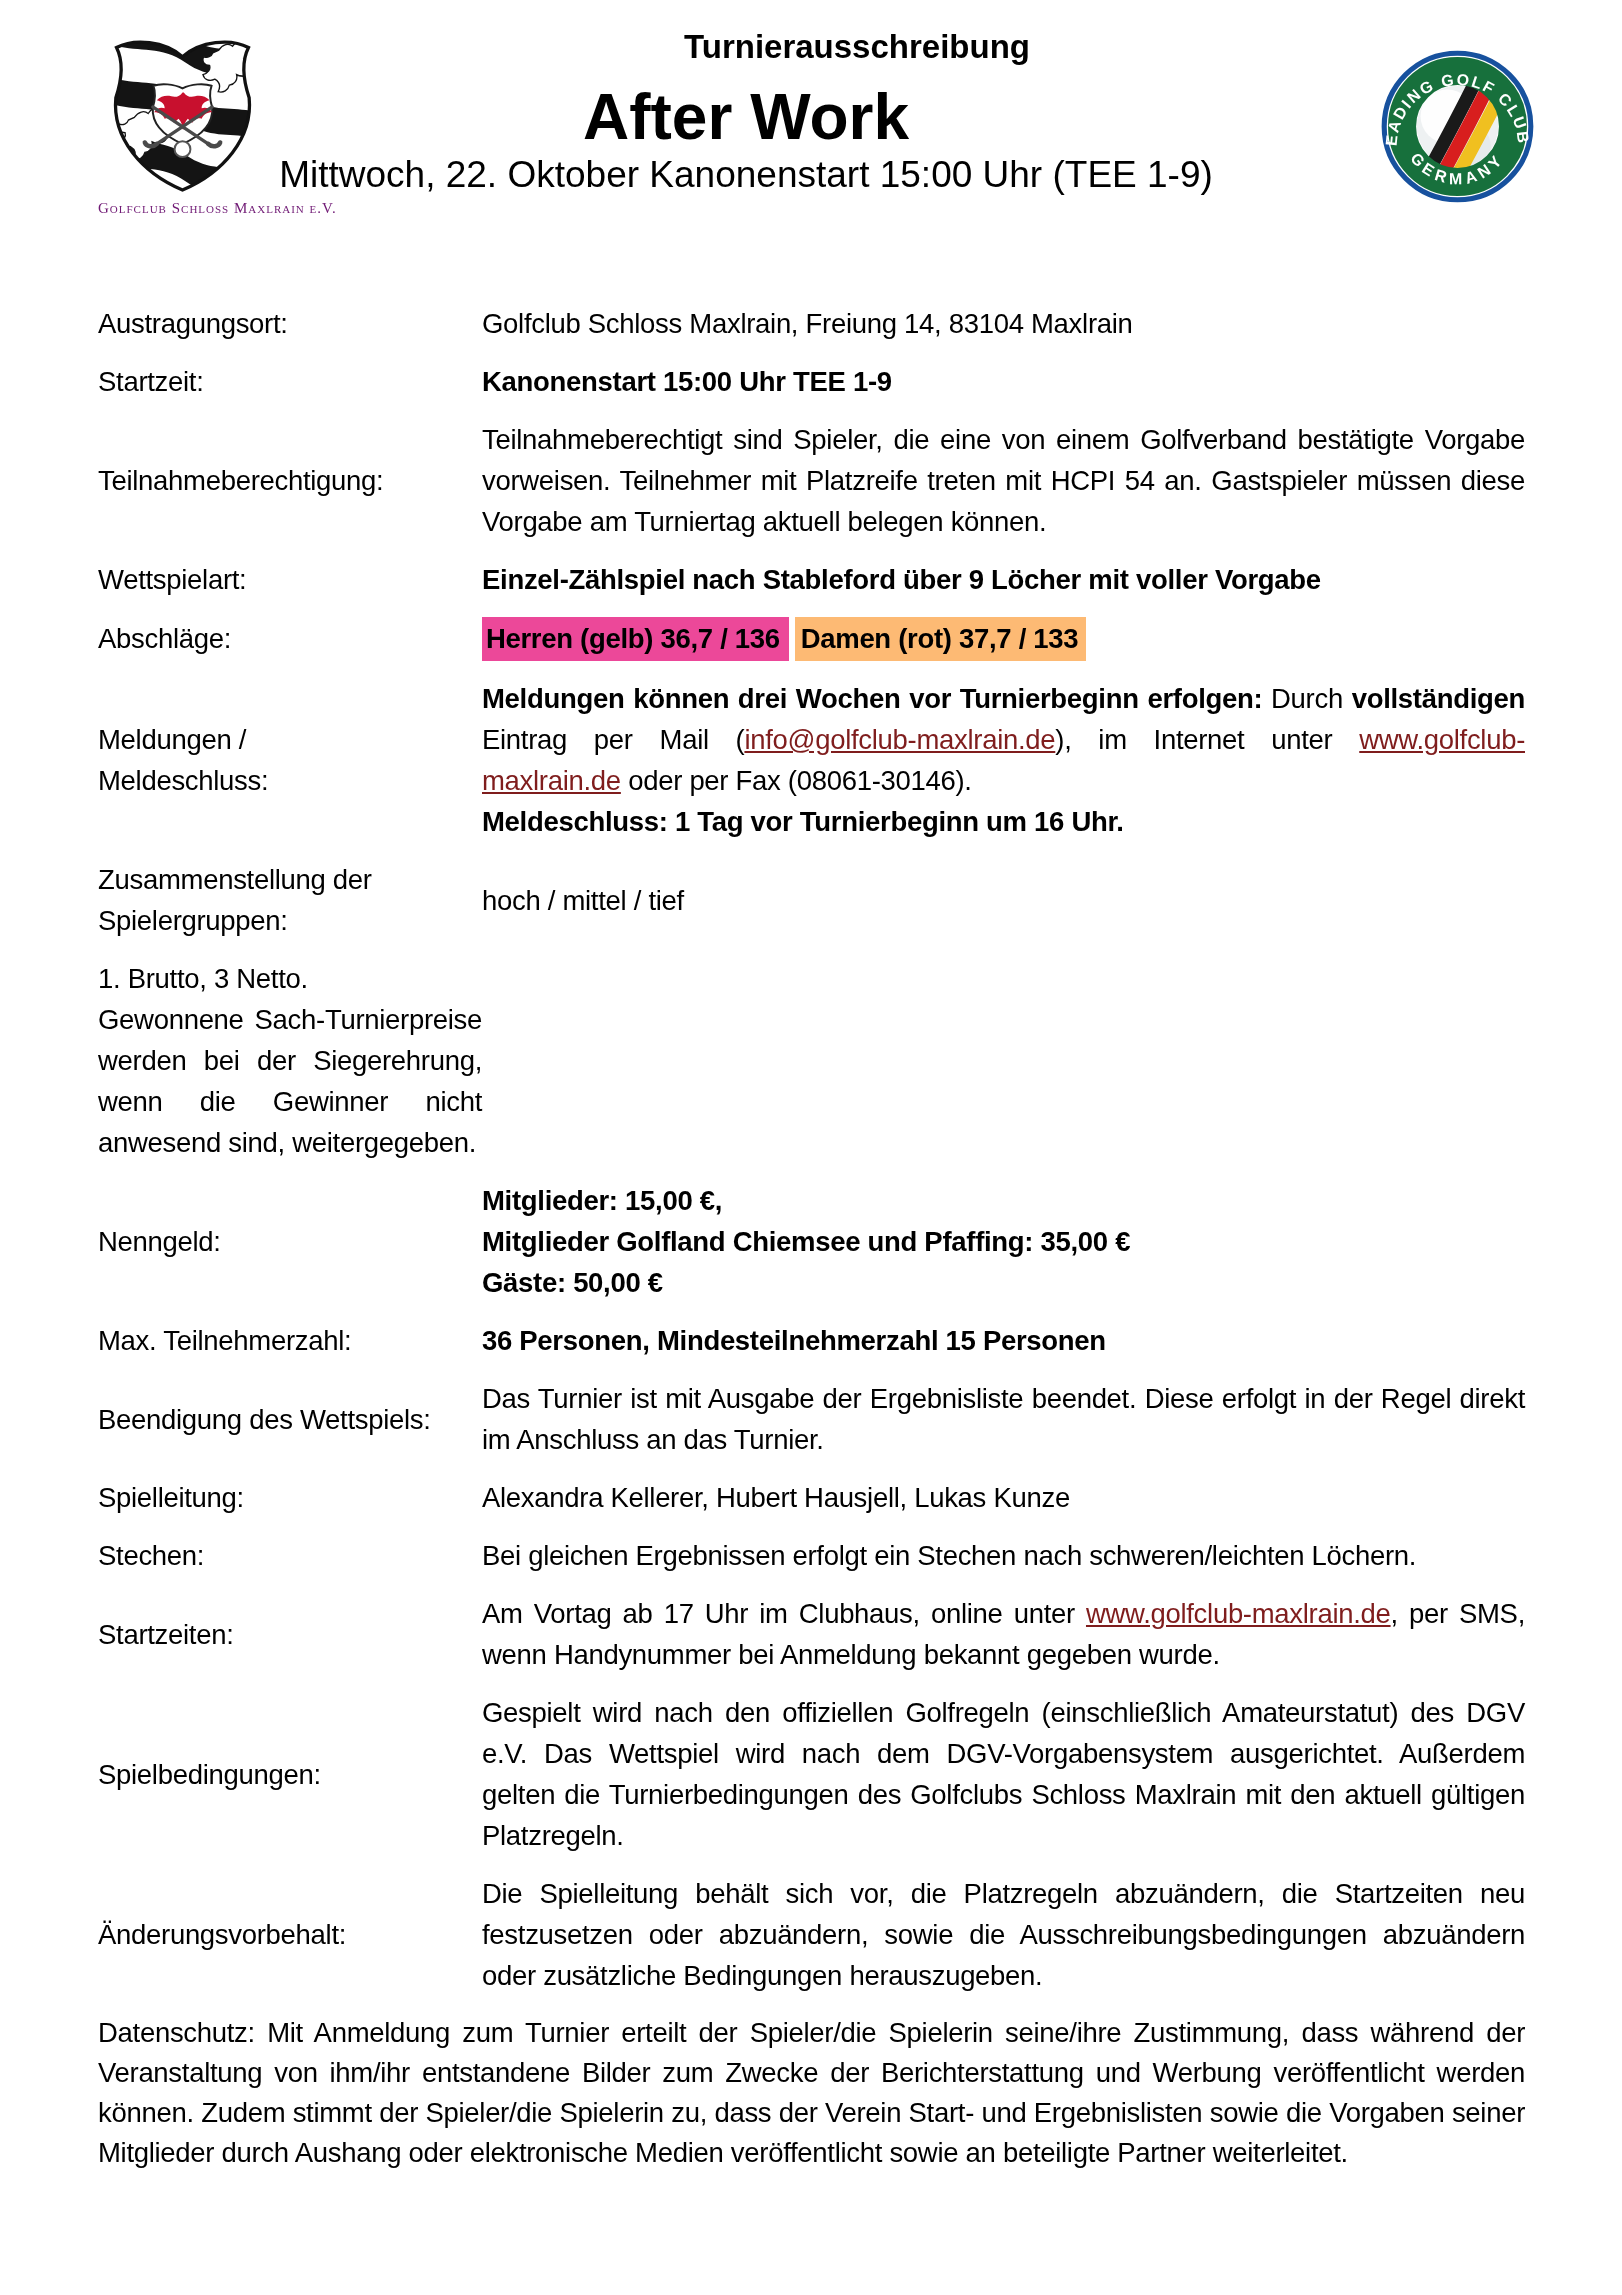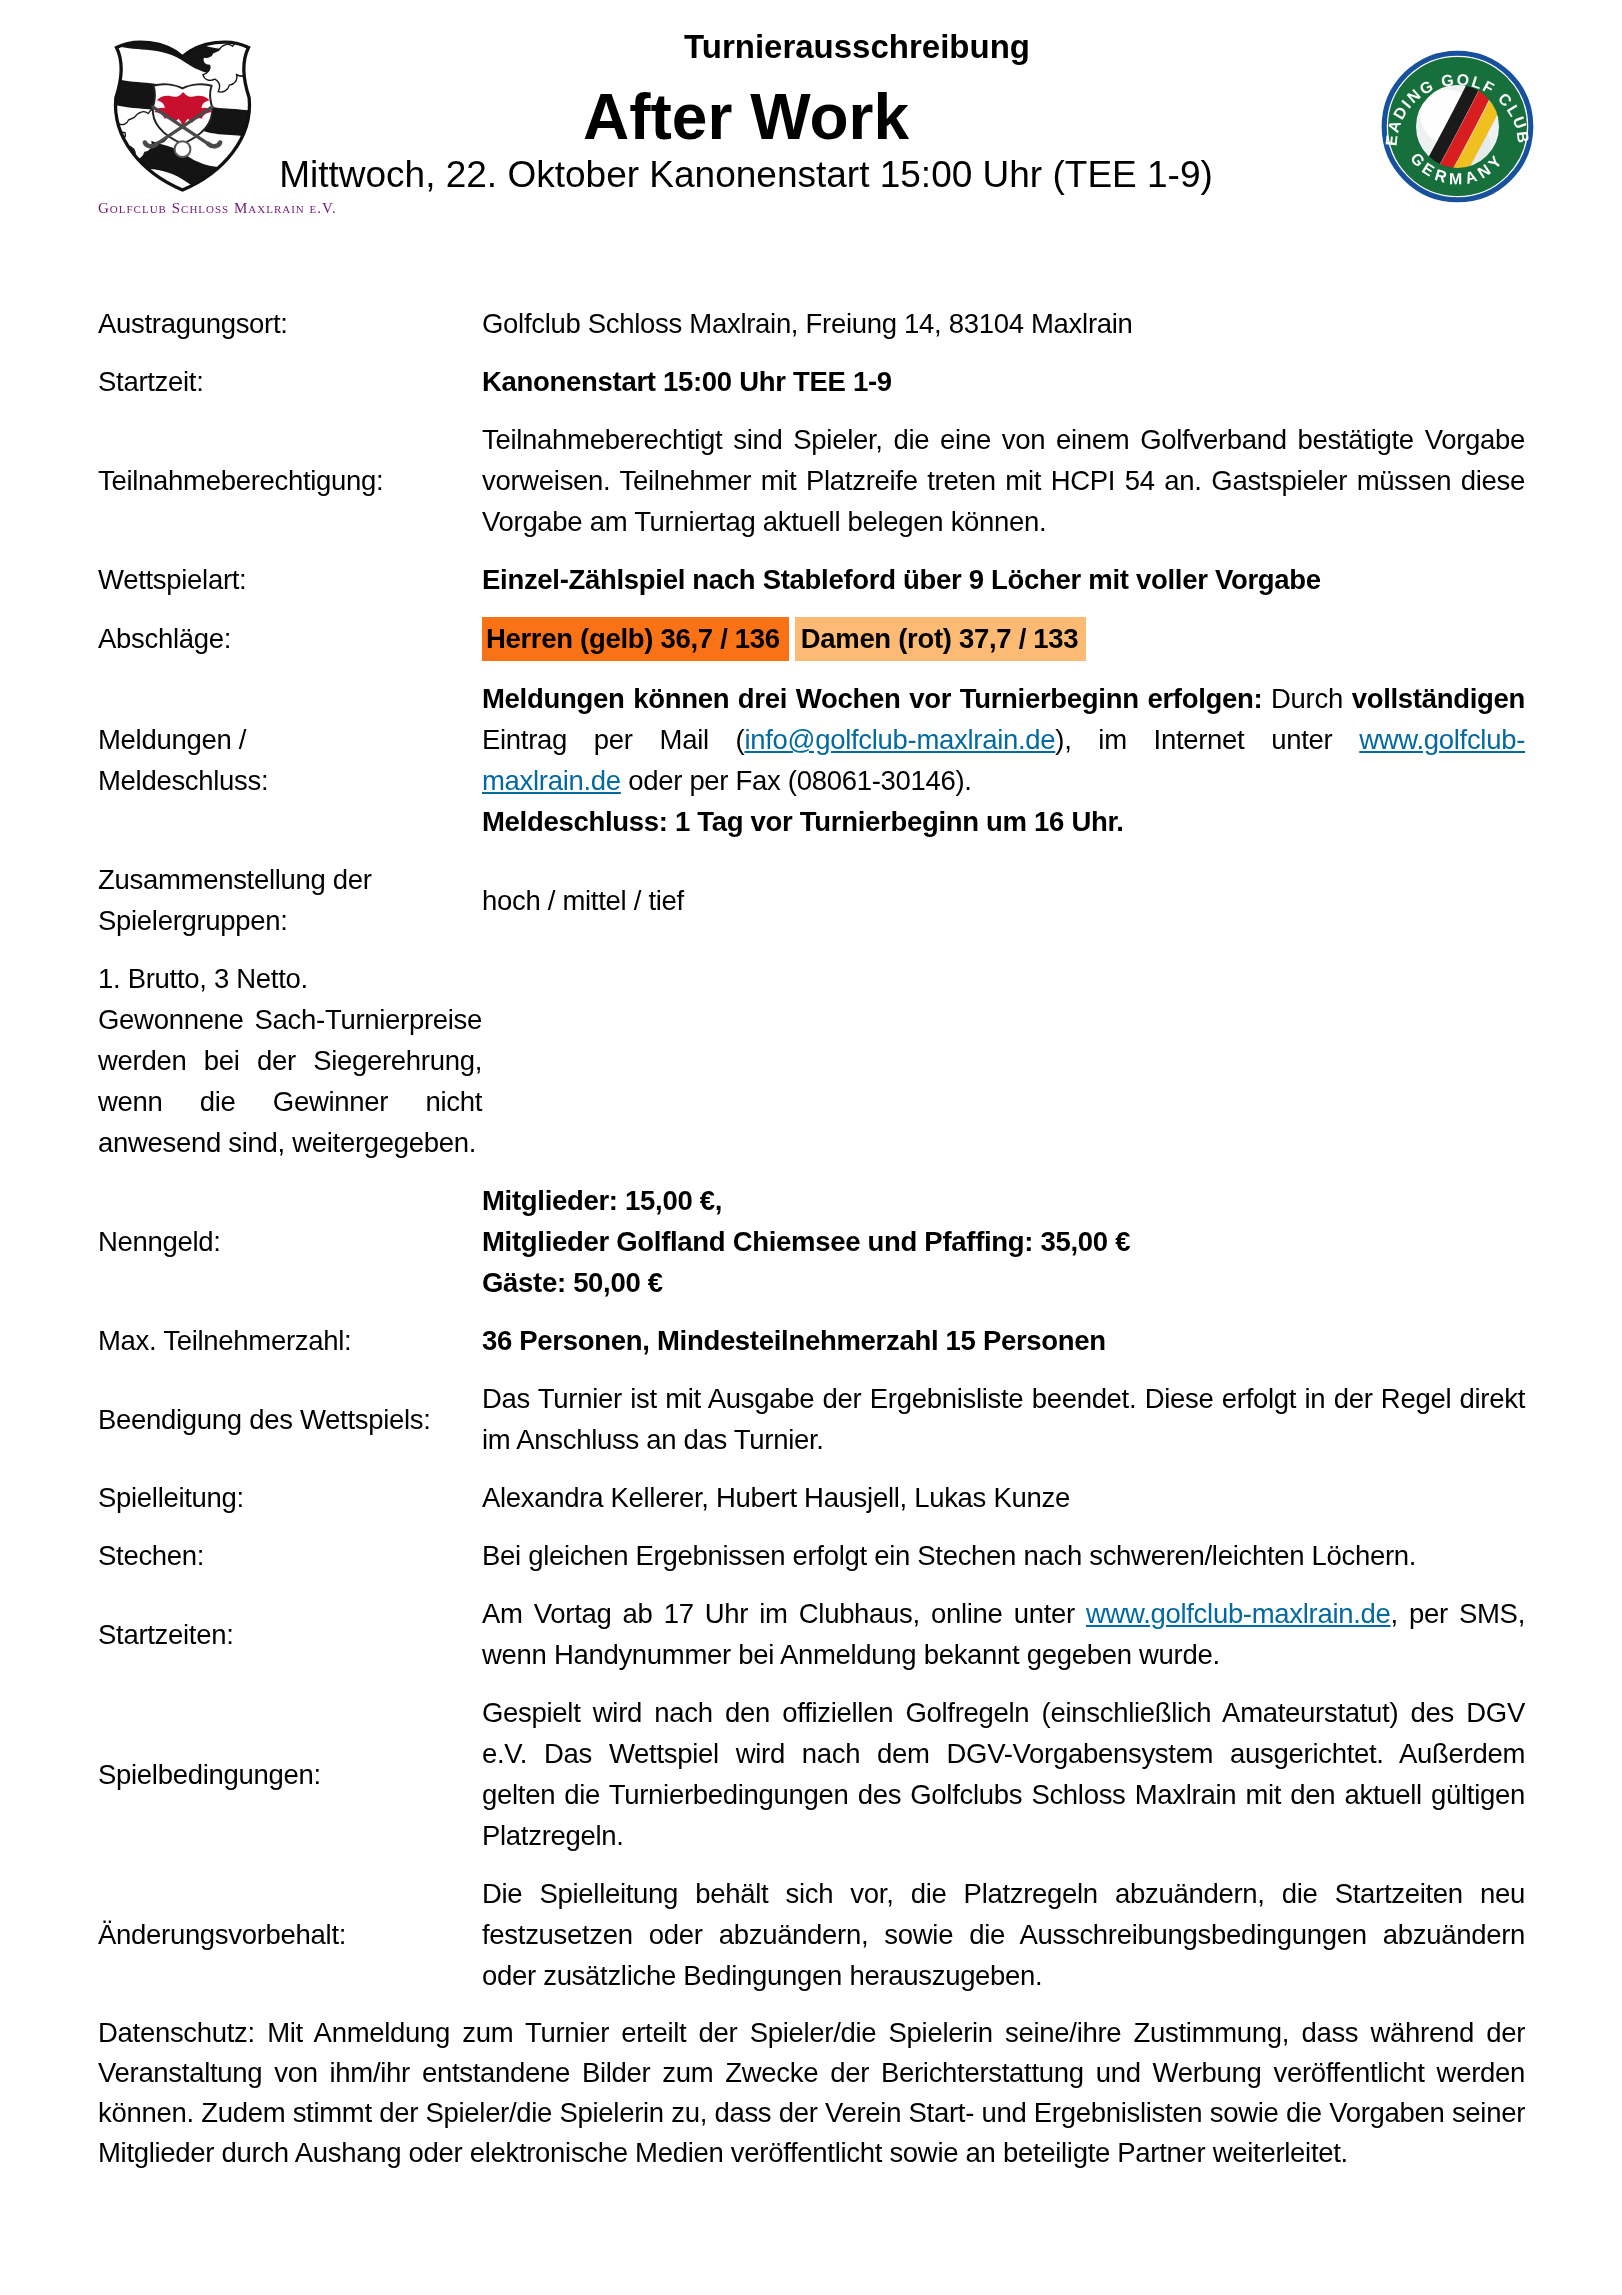--- a/index.html
+++ b/index.html
@@ -24,23 +24,23 @@
   .subtitle{font-size:37px;font-weight:normal;}
 
   
   .details{margin-top:34px;}
   .row{display:grid;grid-template-columns:384px 1fr;align-items:center;margin-bottom:17px;}
   .lbl,.val{font-size:27.5px;line-height:41px;letter-spacing:-0.3px;}
   .lbl{padding-right:19.6px;}
   .just{text-align:justify;}
   .b{font-weight:bold;}
   .blk{display:block;}
-  .hl-y{background:#f97316;font-weight:bold;display:inline-block;padding:1.3px 9.2px 2.6px 3.9px;margin-right:6.5px;}
+  .hl-y{background:#ec4899;font-weight:bold;display:inline-block;padding:1.3px 9.2px 2.6px 3.9px;margin-right:6.5px;}
   .hl-r{background:#fdba74;font-weight:bold;display:inline-block;padding:1.3px 7.9px 2.6px 5.2px;}
-  .lnk{color:#0369a1;text-decoration:underline;cursor:pointer;}
+  .lnk{color:#7f1d1d;text-decoration:underline;cursor:pointer;}
 
   
   .privacy{font-size:27.5px;line-height:40px;letter-spacing:-0.3px;text-align:justify;margin-top:7.9px;}
 </style>
 </head>
 <body>
 
 <div class="page">
 
   <div class="header">

